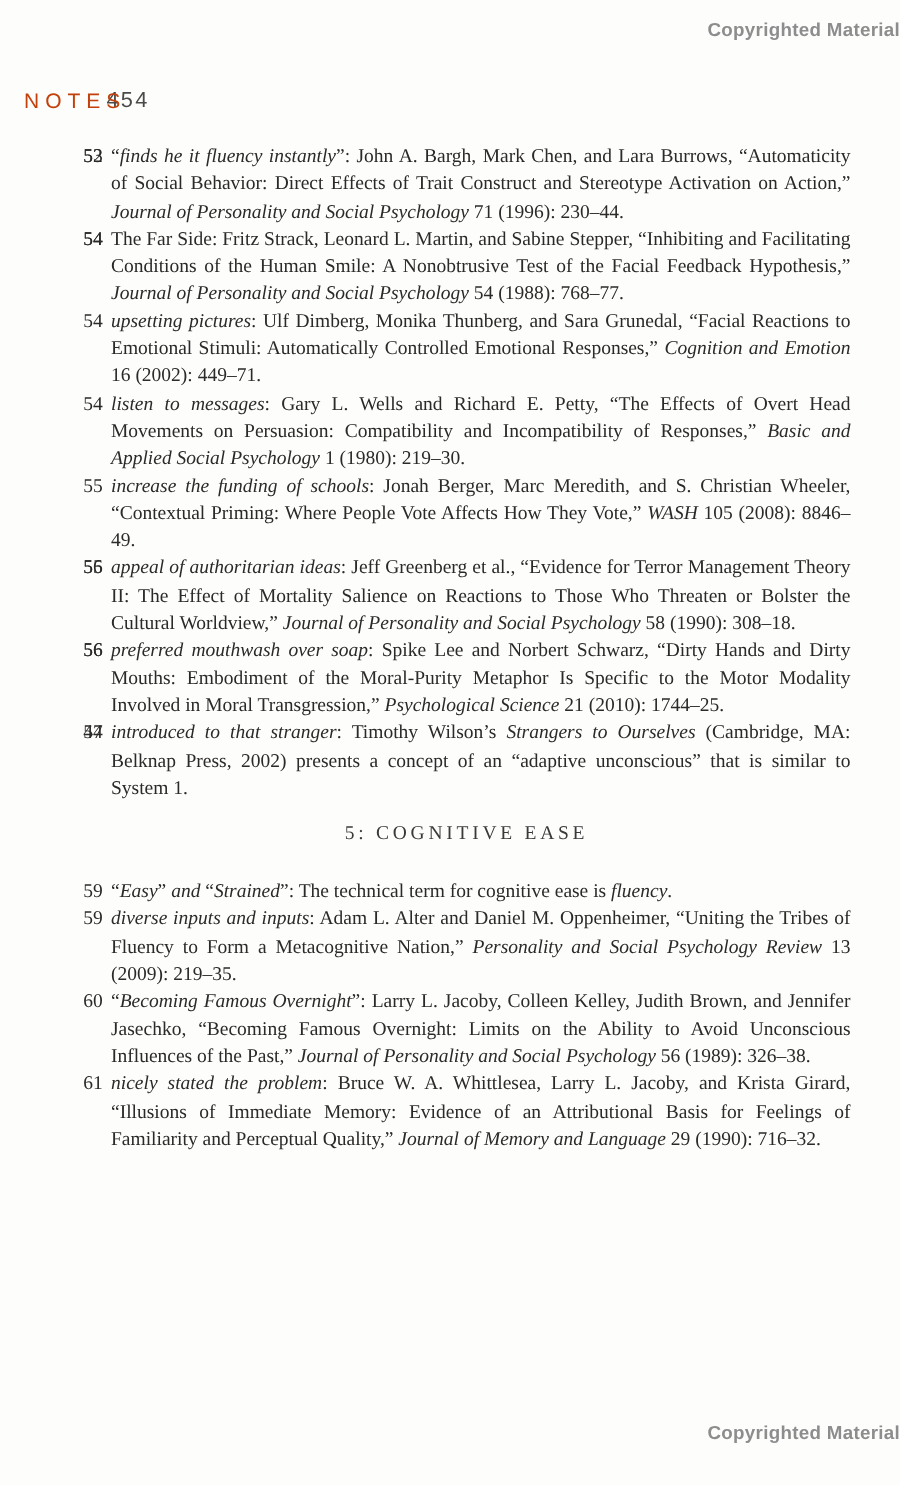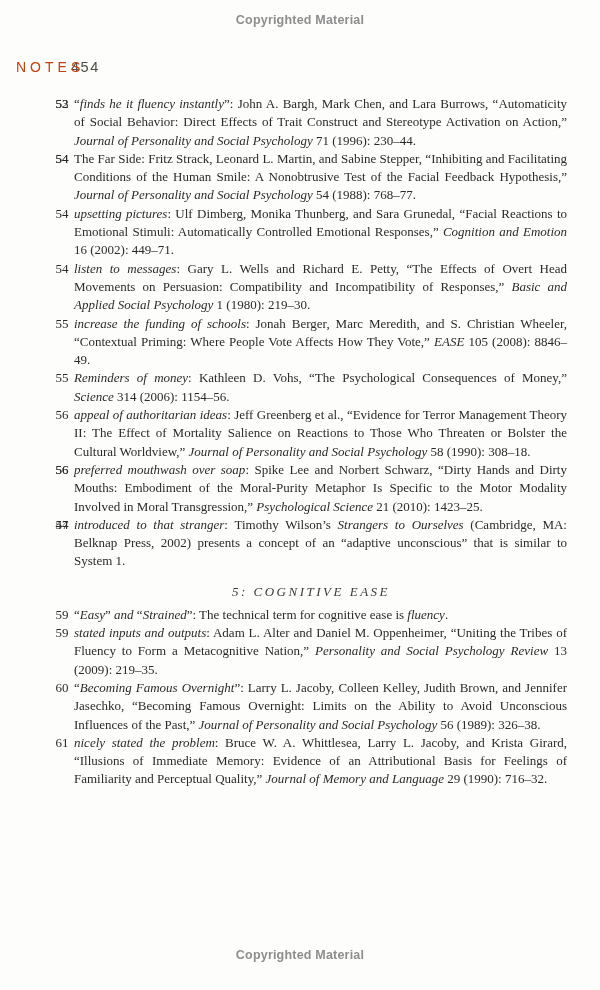--- a/index.html
+++ b/index.html
@@ -15,21 +15,21 @@
     font-family:"Liberation Serif", serif;
     color:var(--text);
     overflow:hidden;
   }
   .page{
     position:relative;
     width:600px;height:990px;
   }
   .banner{
     position:absolute;left:0;right:0;
-    text-align:center;
+    text-align:right;
     font-family:"Liberation Sans", sans-serif;
     font-weight:bold;
     font-size:12.5px;
     color:var(--banner);
     letter-spacing:0.2px;
   }
   .banner-top{top:13px;}
   .banner-bottom{top:948px;}
   .header{
     position:absolute;top:59px;left:16px;right:0;height:20px;padding-left:48px;
@@ -64,27 +64,26 @@
   }
   .note-num{
     position:absolute;
     left:-2px;top:0;
     width:18px;
     text-align:center;
   }
   .note-body em{font-style:italic;}
   .section-heading{
     margin-top:13px;
-    margin-bottom:6px;
+    margin-bottom:22px;
     text-align:center;
     font-size:13px;
     letter-spacing:2.5px;
     color:var(--heading);
     white-space:nowrap;
-    font-style:italic;
   }
 </style>
 </head>
 <body>
 
 <div class="page">
   <div class="banner banner-top">Copyrighted Material</div>
 
   <div class="header">
     <span class="pagenum">454</span>
@@ -92,31 +91,31 @@
   </div>
 
   <div class="content">
     <div class="notes" id="notes-before">
         <div class="note"><span class="note-num">52</span></div>
         <div class="note"><span class="note-num">53</span><span class="note-body"><span>“</span><em>finds he it fluency instantly</em><span>”: John A. Bargh, Mark Chen, and Lara Burrows, “Automaticity of Social Behavior: Direct Effects of Trait Construct and Stereotype Activation on Action,” </span><em>Journal of Personality and Social Psychology</em><span> 71 (1996): 230–44.</span></span></div>
         <div class="note"><span class="note-num">54</span></div>
         <div class="note"><span class="note-num">54</span><span class="note-body"><span>The Far Side: Fritz Strack, Leonard L. Martin, and Sabine Stepper, “Inhibiting and Facilitating Conditions of the Human Smile: A Nonobtrusive Test of the Facial Feedback Hypothesis,” </span><em>Journal of Personality and Social Psychology</em><span> 54 (1988): 768–77.</span></span></div>
         <div class="note"><span class="note-num">54</span><span class="note-body"><em>upsetting pictures</em><span>: Ulf Dimberg, Monika Thunberg, and Sara Grunedal, “Facial Reactions to Emotional Stimuli: Automatically Controlled Emotional Responses,” </span><em>Cognition and Emotion</em><span> 16 (2002): 449–71.</span></span></div>
         <div class="note"><span class="note-num">54</span><span class="note-body"><em>listen to messages</em><span>: Gary L. Wells and Richard E. Petty, “The Effects of Overt Head Movements on Persuasion: Compatibility and Incompatibility of Responses,” </span><em>Basic and Applied Social Psychology</em><span> 1 (1980): 219–30.</span></span></div>
-        <div class="note"><span class="note-num">55</span><span class="note-body"><em>increase the funding of schools</em><span>: Jonah Berger, Marc Meredith, and S. Christian Wheeler, “Contextual Priming: Where People Vote Affects How They Vote,” </span><em>EASE</em><span> 105 (2008): 8846–49.</span></span></div>
-        <div class="note"><span class="note-num">55</span><span class="note-body"><em>Reminders of money</em><span>: Kathleen D. Vohs, “The Psychological Consequences of Money,” </span><em>Science</em><span> 314 (2006): 1154–56.</span></span></div>
+        <div class="note"><span class="note-num">55</span><span class="note-body"><em>increase the funding of schools</em><span>: Jonah Berger, Marc Meredith, and S. Christian Wheeler, “Contextual Priming: Where People Vote Affects How They Vote,” </span><em>WASH</em><span> 105 (2008): 8846–49.</span></span></div>
+        <div class="note"><span class="note-num">55</span></div>
         <div class="note"><span class="note-num">56</span><span class="note-body"><em>appeal of authoritarian ideas</em><span>: Jeff Greenberg et al., “Evidence for Terror Management Theory II: The Effect of Mortality Salience on Reactions to Those Who Threaten or Bolster the Cultural Worldview,” </span><em>Journal of Personality and Social Psychology</em><span> 58 (1990): 308–18.</span></span></div>
         <div class="note"><span class="note-num">56</span></div>
-        <div class="note"><span class="note-num">56</span><span class="note-body"><em>preferred mouthwash over soap</em><span>: Spike Lee and Norbert Schwarz, “Dirty Hands and Dirty Mouths: Embodiment of the Moral-Purity Metaphor Is Specific to the Motor Modality Involved in Moral Transgression,” </span><em>Psychological Science</em><span> 21 (2010): 1423–25.</span></span></div>
+        <div class="note"><span class="note-num">56</span><span class="note-body"><em>preferred mouthwash over soap</em><span>: Spike Lee and Norbert Schwarz, “Dirty Hands and Dirty Mouths: Embodiment of the Moral-Purity Metaphor Is Specific to the Motor Modality Involved in Moral Transgression,” </span><em>Psychological Science</em><span> 21 (2010): 1744–25.</span></span></div>
         <div class="note"><span class="note-num">57</span></div>
         <div class="note"><span class="note-num">44</span><span class="note-body"><em>introduced to that stranger</em><span>: Timothy Wilson’s </span><em>Strangers to Ourselves</em><span> (Cambridge, MA: Belknap Press, 2002) presents a concept of an “adaptive unconscious” that is similar to System 1.</span></span></div>
       </div>
     <div class="section-heading">5: COGNITIVE EASE</div>
     <div class="notes" id="notes-after">
         <div class="note"><span class="note-num">59</span><span class="note-body"><span>“</span><em>Easy</em><span>” </span><em>and</em><span> “</span><em>Strained</em><span>”: The technical term for cognitive ease is </span><em>fluency</em><span>.</span></span></div>
-        <div class="note"><span class="note-num">59</span><span class="note-body"><em>stated inputs and outputs</em><span>: Adam L. Alter and Daniel M. Oppenheimer, “Uniting the Tribes of Fluency to Form a Metacognitive Nation,” </span><em>Personality and Social Psychology Review</em><span> 13 (2009): 219–35.</span></span></div>
+        <div class="note"><span class="note-num">59</span><span class="note-body"><em>diverse inputs and inputs</em><span>: Adam L. Alter and Daniel M. Oppenheimer, “Uniting the Tribes of Fluency to Form a Metacognitive Nation,” </span><em>Personality and Social Psychology Review</em><span> 13 (2009): 219–35.</span></span></div>
         <div class="note"><span class="note-num">60</span><span class="note-body"><span>“</span><em>Becoming Famous Overnight</em><span>”: Larry L. Jacoby, Colleen Kelley, Judith Brown, and Jennifer Jasechko, “Becoming Famous Overnight: Limits on the Ability to Avoid Unconscious Influences of the Past,” </span><em>Journal of Personality and Social Psychology</em><span> 56 (1989): 326–38.</span></span></div>
         <div class="note"><span class="note-num">61</span><span class="note-body"><em>nicely stated the problem</em><span>: Bruce W. A. Whittlesea, Larry L. Jacoby, and Krista Girard, “Illusions of Immediate Memory: Evidence of an Attributional Basis for Feelings of Familiarity and Perceptual Quality,” </span><em>Journal of Memory and Language</em><span> 29 (1990): 716–32.</span></span></div>
       </div>
   </div>
 
   <div class="banner banner-bottom">Copyrighted Material</div>
 </div>
 
 </body></html>

